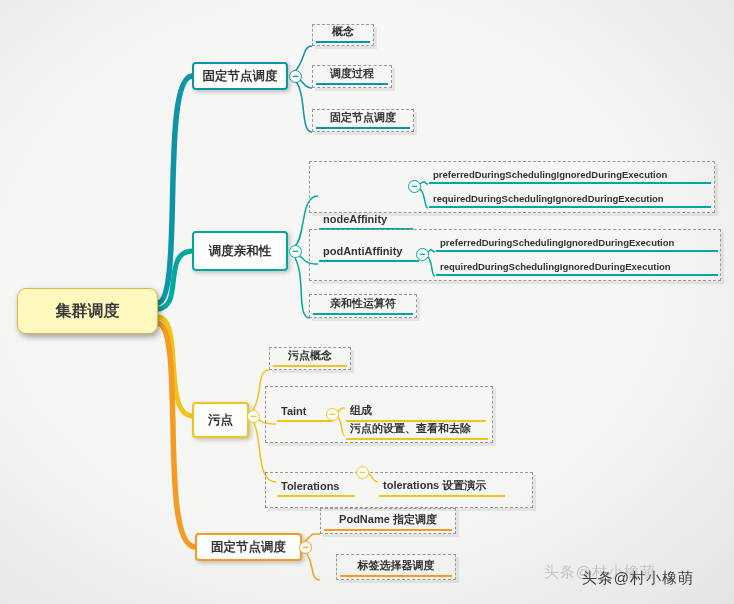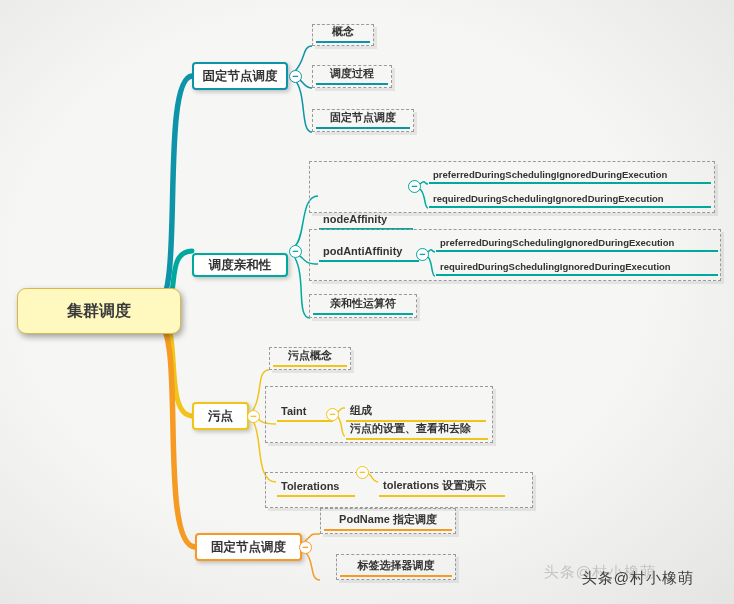--- a/index.html
+++ b/index.html
@@ -110,35 +110,35 @@
     <path d="M253,416 C261,419 258,424 276,424" stroke="#F0C419" stroke-width="1.5" fill="none"></path>
     <path d="M253,421 C263,436 255,482 276,482" stroke="#F0C419" stroke-width="1.5" fill="none"></path>
     <path d="M338,412 C343,407 341,408 345,408" stroke="#F0C419" stroke-width="1.5" fill="none"></path>
     <path d="M338,417 C343,423 341,436 345,436" stroke="#F0C419" stroke-width="1.5" fill="none"></path>
     <path d="M368,473 C373,477 373,482 378,482" stroke="#F0C419" stroke-width="1.5" fill="none"></path>
 
     <path d="M305,541 C315,533 309,534 320,534" stroke="#F59A23" stroke-width="1.5" fill="none"></path>
     <path d="M305,552 C315,560 309,580 320,580" stroke="#F59A23" stroke-width="1.5" fill="none"></path>
   </svg>
 
-  <div class="node root-node" style="left:17px;top:288px;width:164px;height:46px;">
+  <div class="node root-node" style="left:17px;top:288px;width:141px;height:46px;">
     <span>集群调度</span>
   </div>
 
   <div class="node main-node c-teal1" style="left:192px;top:62px;width:96px;height:28px;">
     <span>固定节点调度</span>
   </div>
   <div class="badge c-teal1" style="left:289px;top:70px;">−</div>
 
-  <div class="node main-node c-teal2" style="left:192px;top:253px;width:96px;height:24px;">
+  <div class="node main-node c-teal2" style="left:192px;top:231px;width:96px;height:40px;">
     <span>调度亲和性</span>
   </div>
   <div class="badge c-teal2" style="left:289px;top:245px;">−</div>
 
-  <div class="node main-node c-gold" style="left:192px;top:402px;width:57px;height:28px;justify-content:center;">
+  <div class="node main-node c-gold" style="left:192px;top:402px;width:57px;height:36px;justify-content:center;">
     <span>污点</span>
   </div>
   <div class="badge c-gold" style="left:247px;top:410px;">−</div>
 
   <div class="node main-node c-orange" style="left:195px;top:533px;width:107px;height:28px;">
     <span>固定节点调度</span>
   </div>
   <div class="badge c-orange" style="left:299px;top:541px;">−</div>
 
   <div class="leaf dashed c-teal1" style="left:312px;top:24px;width:62px;height:22px;">

